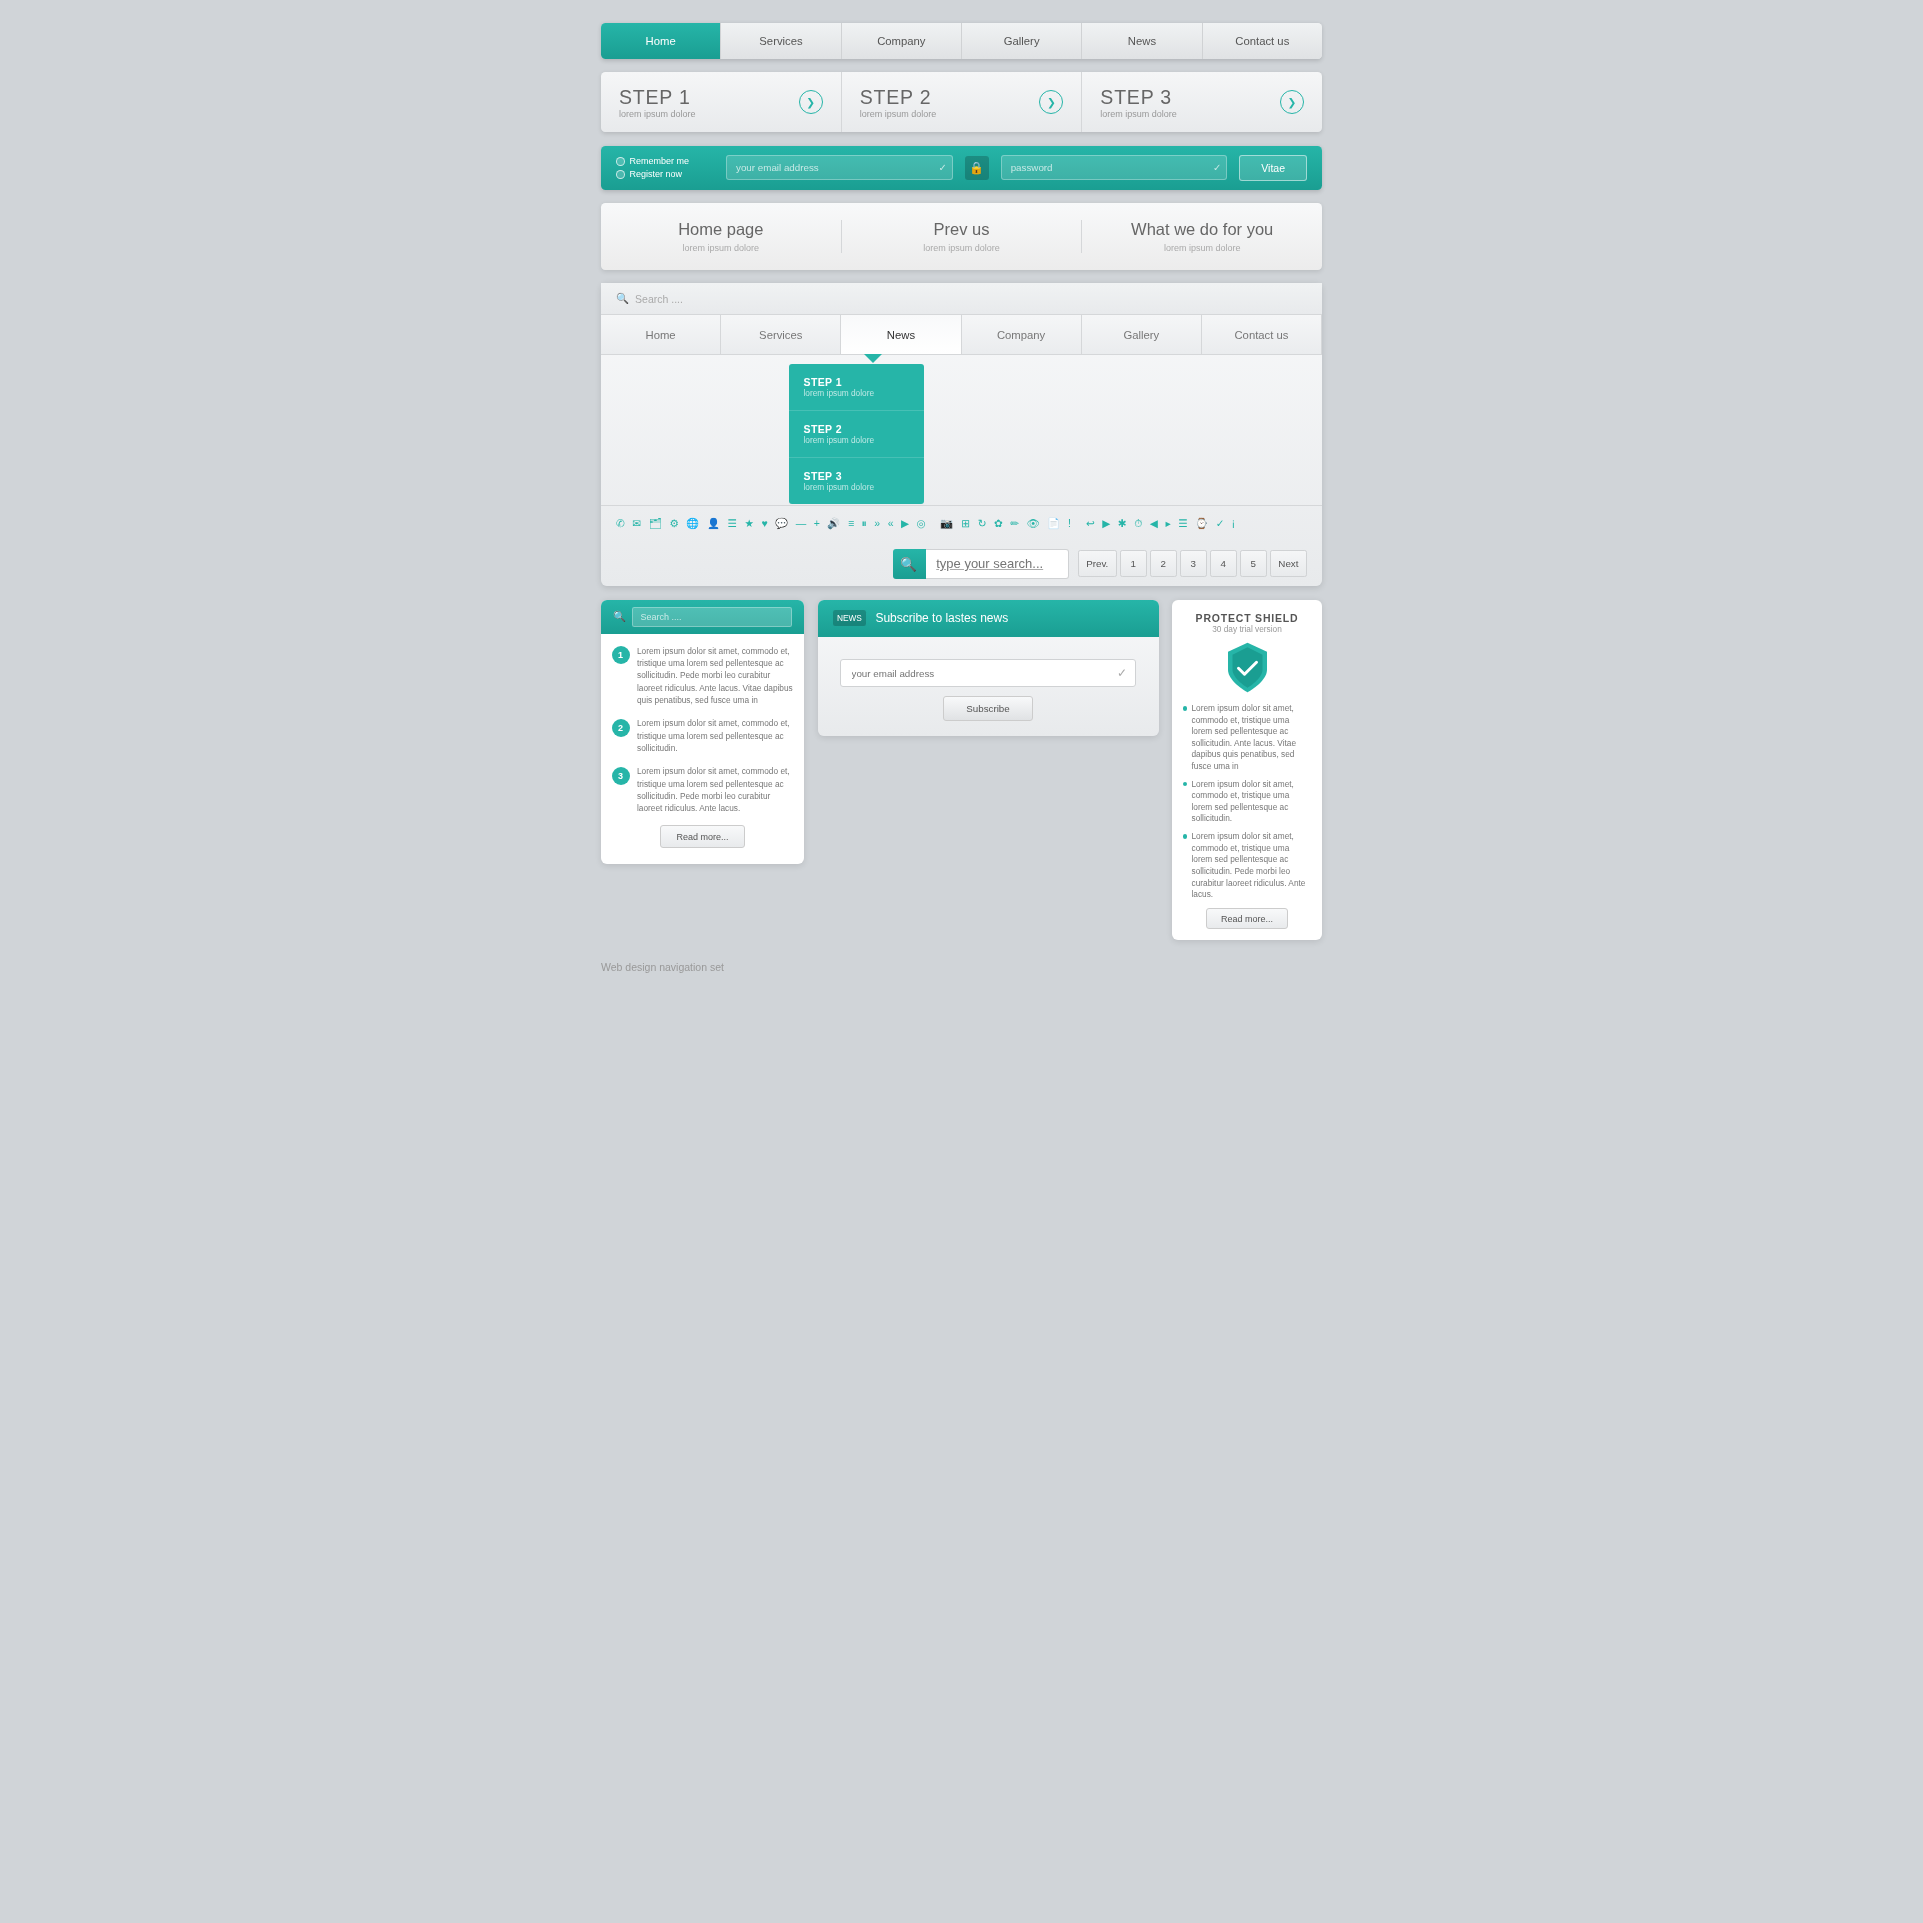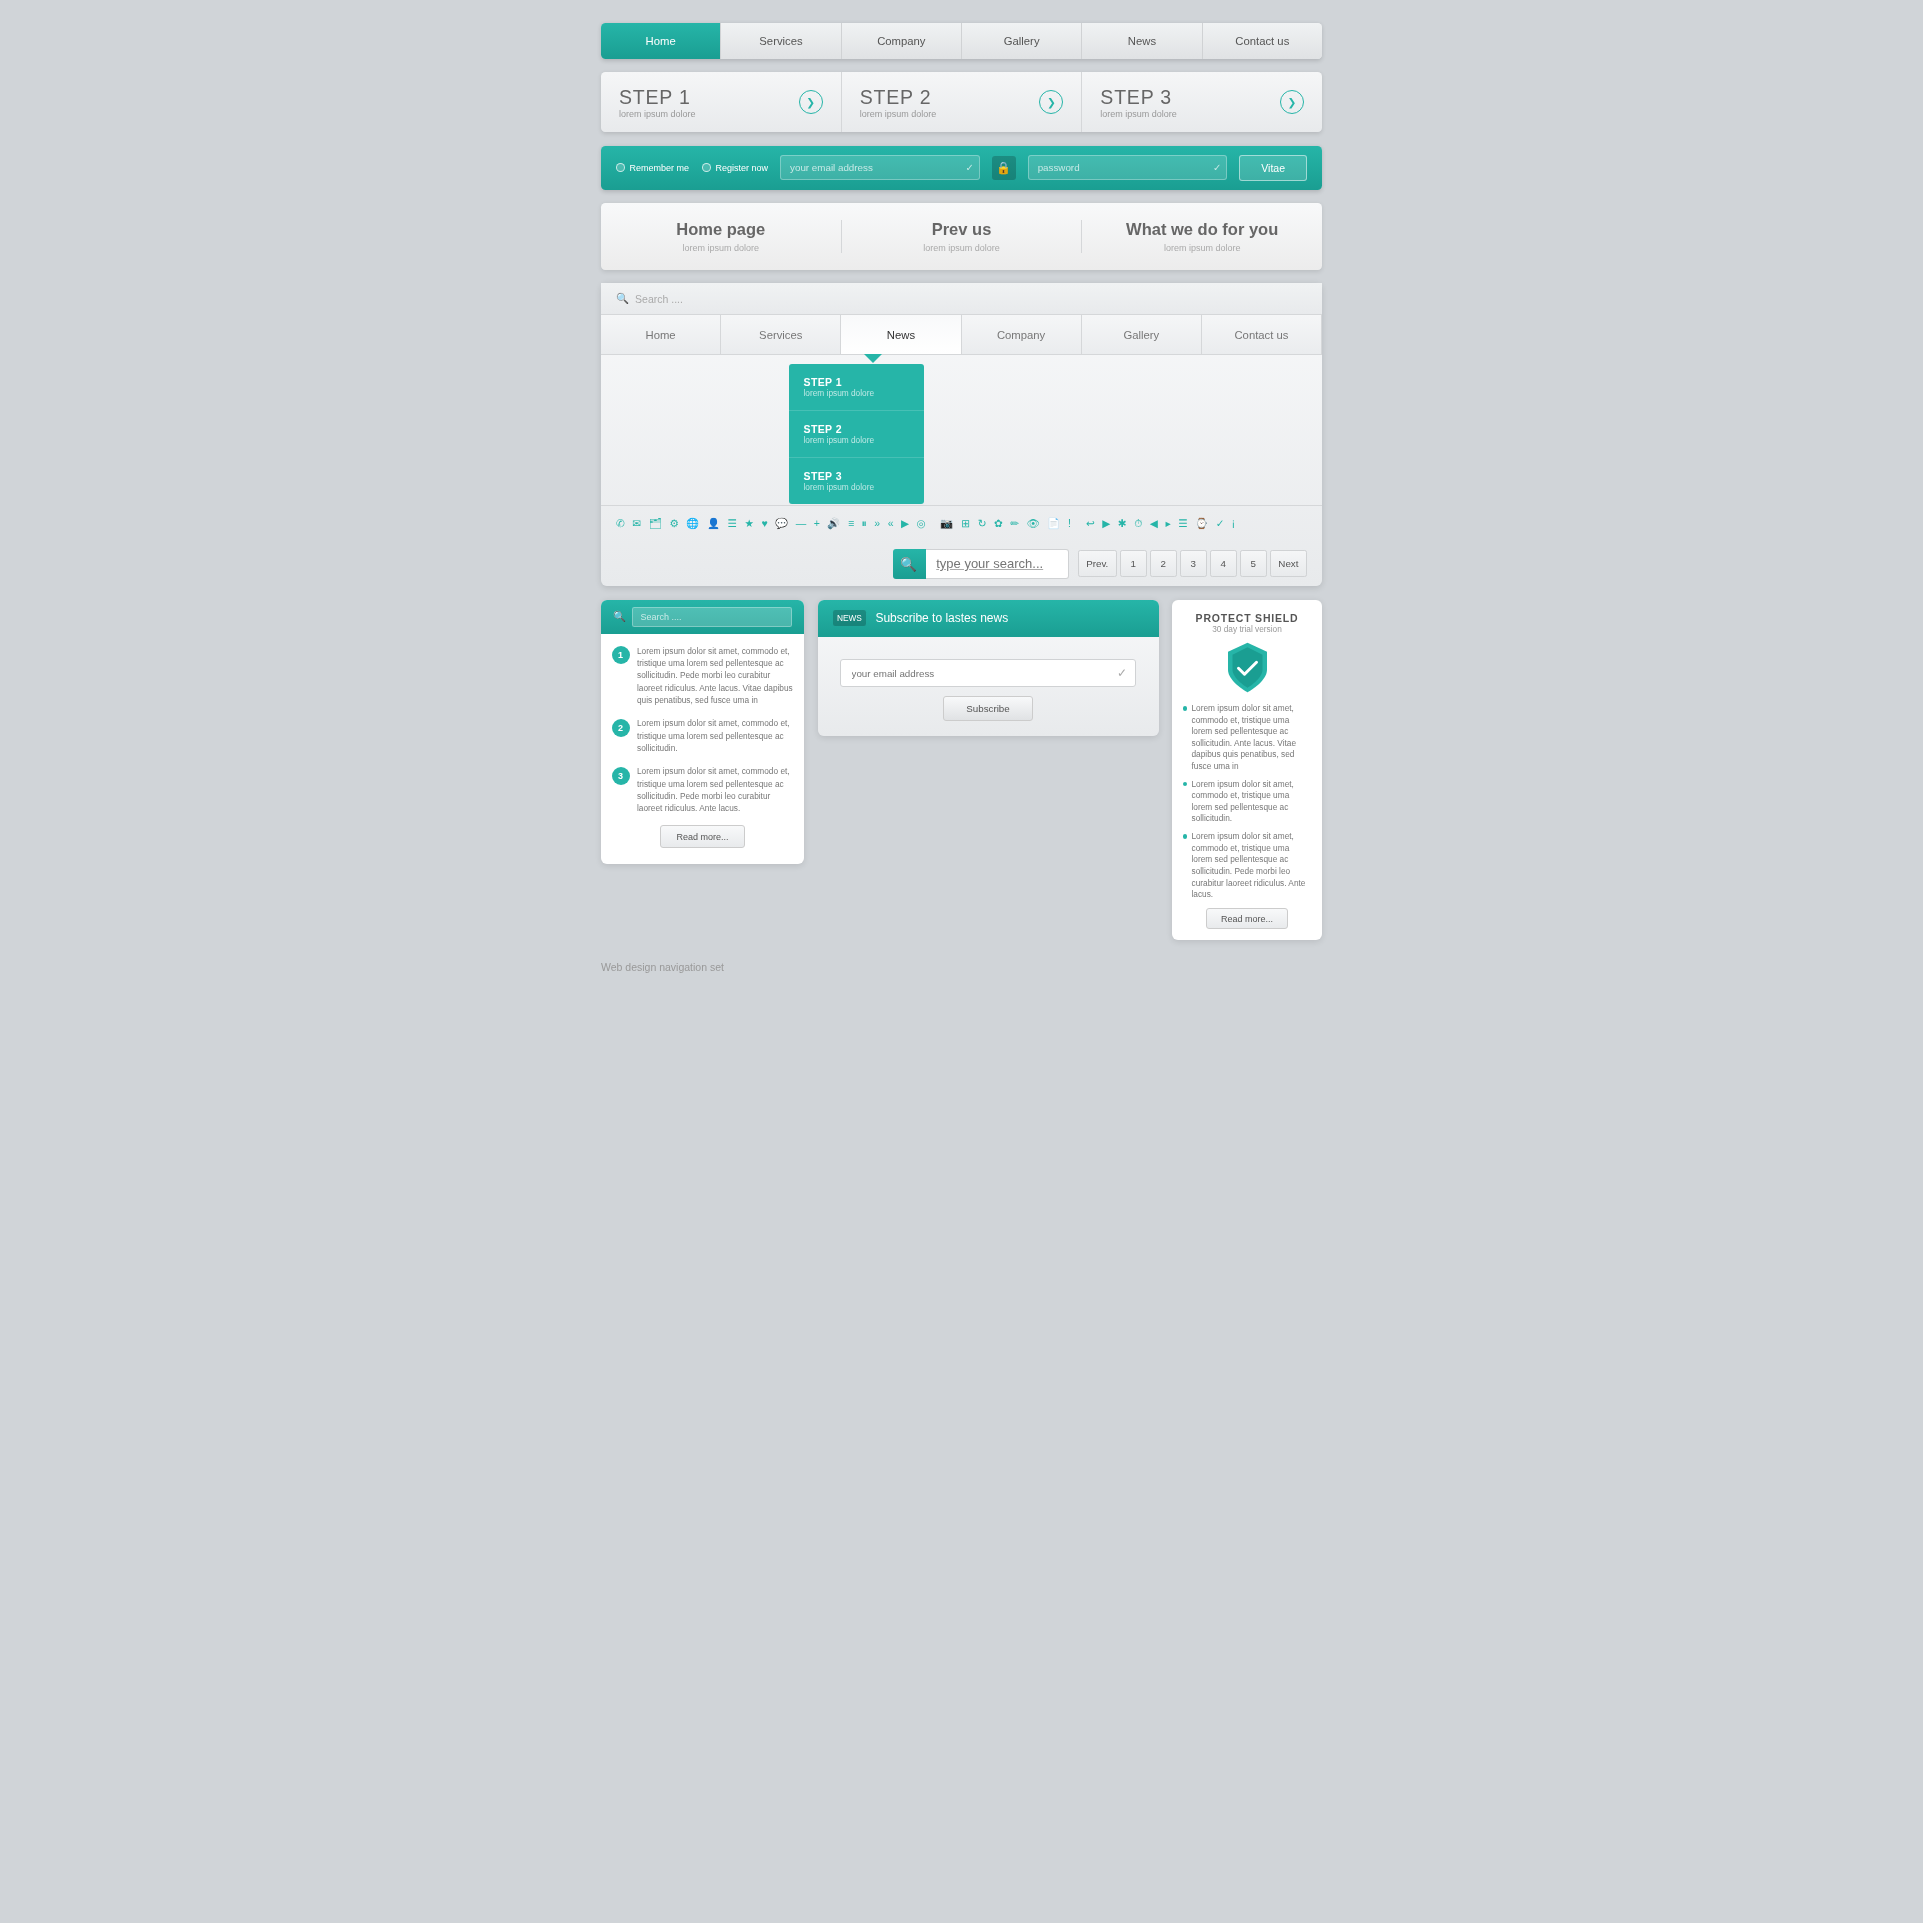--- a/index.html
+++ b/index.html
@@ -87,22 +87,22 @@
       background: linear-gradient(180deg, #26b5a8 0%, #1a9e92 100%);
       border-radius: 4.5px;
       padding: 9px 15px;
       display: flex;
       align-items: center;
       gap: 12px;
       box-shadow: 0 1.5px 4.5px rgba(0,0,0,0.15);
     }
     .login-checks {
       display: flex;
-      flex-direction: row;
-      gap: 13px;
+      flex-direction: column;
+      gap: 3px;
       color: #fff;
       font-size: 9px;
       min-width: 98px;
     }
     .login-check-item {
       display: flex;
       align-items: center;
       gap: 4.5px;
     }
     .radio-icon {
@@ -152,21 +152,21 @@
     .info-item {
       flex: 1;
       text-align: center;
       border-right: 0.8px solid #d5d7d9;
       padding: 0 15px;
     }
     .info-item:last-child { border-right: none; }
     .info-title {
       font-size: 16.5px;
       color: #666;
-      font-weight: 700;
+      font-weight: 400;
       margin-bottom: 4.5px;
     }
     .info-sub { font-size: 9px; color: #aaa; }
 
     
     .search-nav-section {
       background: linear-gradient(180deg, #f8f9fa 0%, #e8eaec 100%);
       border-radius: 6px;
       box-shadow: 0 1.5px 6px rgba(0,0,0,0.12);
       padding: 0;

